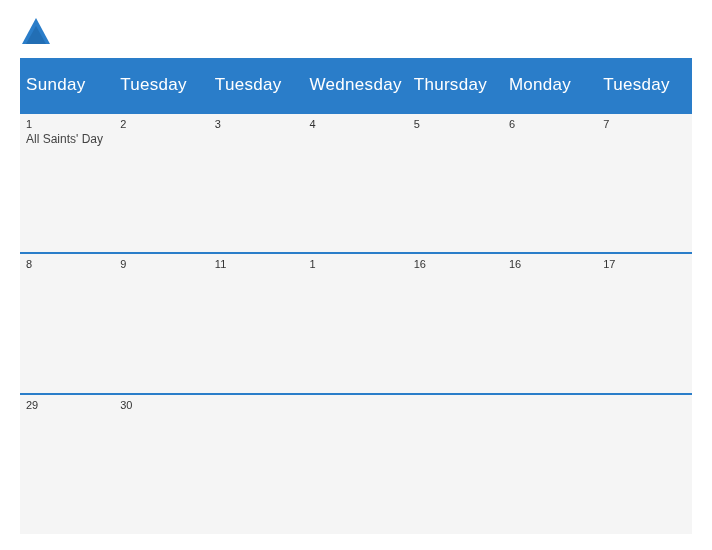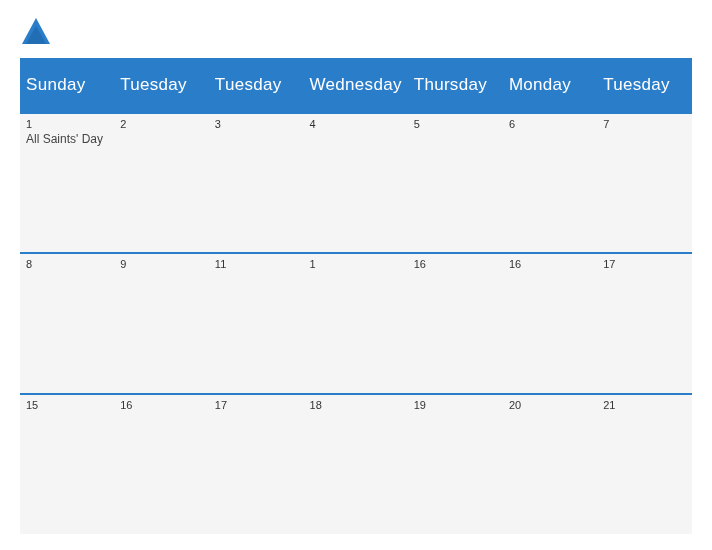--- a/index.html
+++ b/index.html
@@ -183,35 +183,25 @@
         </td>
         <td>
           <span class="day-num">16</span>
         </td>
         <td>
           <span class="day-num">17</span>
         </td>
       </tr>
       <tr>
         <td>
-          <span class="day-num">15</span>
-        </td>
-        <td>
-          <span class="day-num">16</span>
-        </td>
-        <td>
-          <span class="day-num">17</span>
-        </td>
-        <td>
-          <span class="day-num">18</span>
-        </td>
-        <td>
-          <span class="day-num">19</span>
-        </td>
-        <td>
-          <span class="day-num">20</span>
-        </td>
-        <td>
-          <span class="day-num">21</span>
-        </td>
+          <span class="day-num">29</span>
+        </td>
+        <td>
+          <span class="day-num">30</span>
+        </td>
+        <td class="empty"></td>
+        <td class="empty"></td>
+        <td class="empty"></td>
+        <td class="empty"></td>
+        <td class="empty"></td>
       </tr>
     </tbody>
 </table>
 
 </body></html>

